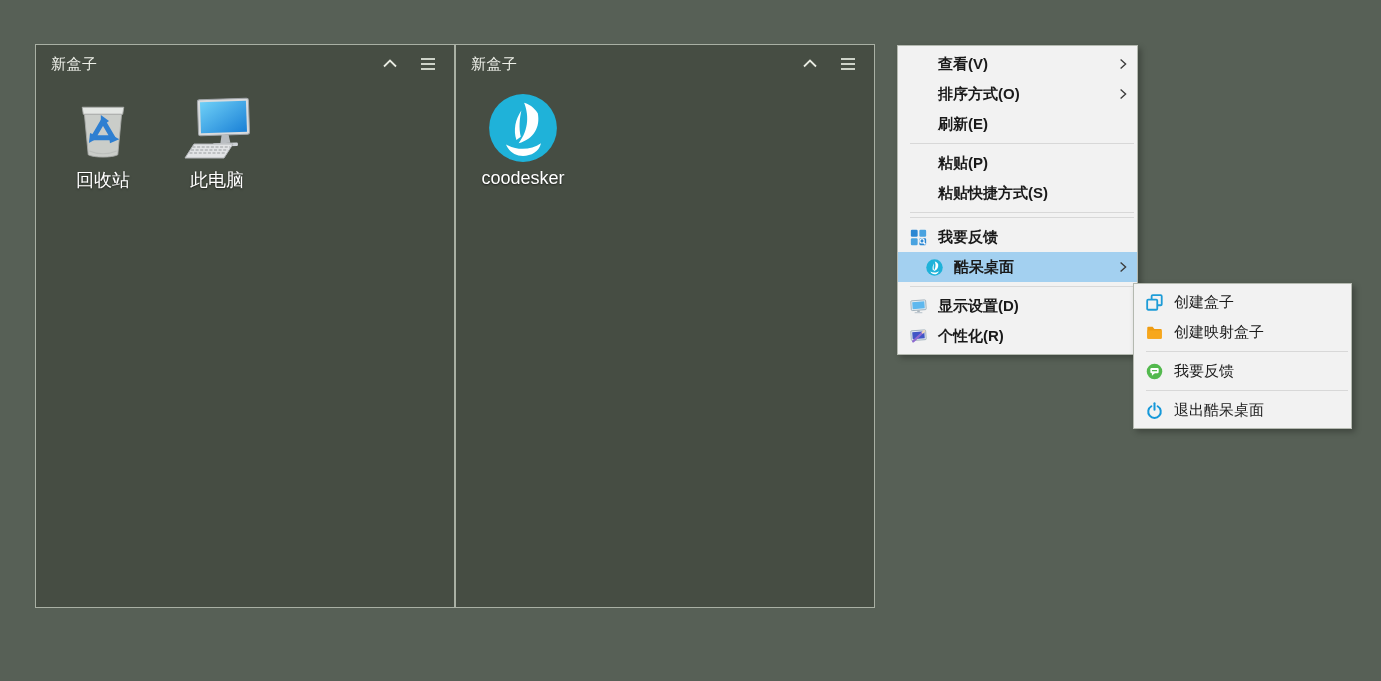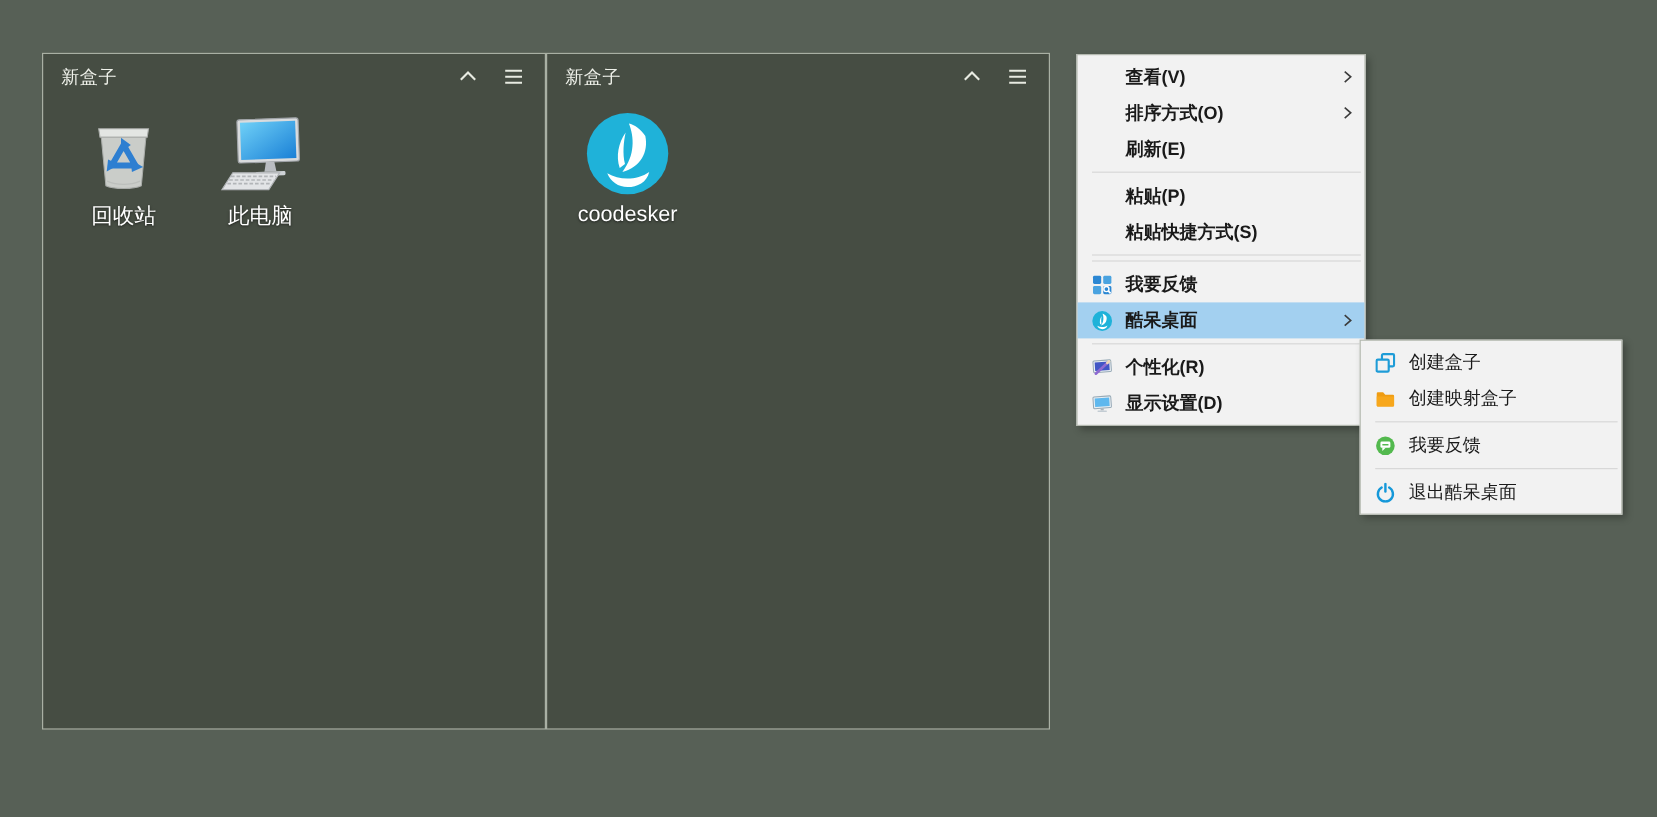--- a/index.html
+++ b/index.html
@@ -55,21 +55,21 @@
     padding:3px 0;
   }
   #context-menu{ left:897px; top:45px;  width:241px;font-weight:bold; }
   #submenu     { left:1133px; top:283px; width:219px; z-index:5;font-family:Liberation Serif, serif; }
 
   .menu-item{
     height:30px; display:flex; align-items:center;
     font-size:15px; color:var(--menu-text,#1a1a1a);
     padding-right:6px; cursor:default; white-space:nowrap;
   }
-  .menu-item.highlighted{ background:var(--highlight,#a3d0f0); }
+  .menu-item.highlighted{ background:var(--highlight,#a3d0f0);padding-left:16px; }
   .gutter{ width:40px; flex:none; display:flex; align-items:center; justify-content:center; }
   .menu-icon{ width:17px; height:17px; display:block; }
   .menu-icon svg{ width:17px; height:17px; display:block; }
   .menu-label{ flex:1; }
   .submenu-arrow{ width:16px; height:16px; flex:none; }
   .submenu-arrow svg{ width:16px; height:16px; display:block; }
   .menu-sep{ height:1px; background:#d8d8d8; margin:4px 3px 4px 12px; }
 </style>
 </head>
 <body>
@@ -235,43 +235,43 @@
   </svg>
         </span>
       </div>
       <div class="menu-sep"></div>
       <div class="menu-item">
         <span class="gutter">
           <span class="menu-icon">
             <svg viewBox="0 0 16 16">
     <g transform="rotate(-4 8 7)">
       <rect x="1" y="2.2" width="14" height="9.2" rx="0.9" fill="#e9eff3" stroke="#97a9b6" stroke-width="0.8"></rect>
+      <rect x="2.3" y="3.5" width="11.4" height="6.6" fill="#5fb8ee"></rect>
+    </g>
+    <rect x="6.8" y="11.6" width="2.4" height="1.6" fill="#aab4bc"></rect>
+    <rect x="4.3" y="13.2" width="7.4" height="1.2" rx="0.5" fill="#c3ccd3"></rect>
+  </svg>
+          </span>
+        </span>
+        <span class="menu-label">显示设置(D)</span>
+      </div>
+      <div class="menu-item">
+        <span class="gutter">
+          <span class="menu-icon">
+            <svg viewBox="0 0 16 16">
+    <g transform="rotate(-4 8 7)">
+      <rect x="1" y="2.2" width="14" height="9.2" rx="0.9" fill="#e9eff3" stroke="#97a9b6" stroke-width="0.8"></rect>
       <rect x="2.3" y="3.5" width="11.4" height="6.6" fill="#4156c5"></rect>
     </g>
     <line x1="3" y1="12.6" x2="12.4" y2="3.8" stroke="#8e6ad1" stroke-width="2.1" stroke-linecap="round"></line>
     <line x1="12" y1="4.2" x2="13.4" y2="2.9" stroke="#f0d8b8" stroke-width="2.1" stroke-linecap="round"></line>
   </svg>
           </span>
         </span>
         <span class="menu-label">个性化(R)</span>
-      </div>
-      <div class="menu-item">
-        <span class="gutter">
-          <span class="menu-icon">
-            <svg viewBox="0 0 16 16">
-    <g transform="rotate(-4 8 7)">
-      <rect x="1" y="2.2" width="14" height="9.2" rx="0.9" fill="#e9eff3" stroke="#97a9b6" stroke-width="0.8"></rect>
-      <rect x="2.3" y="3.5" width="11.4" height="6.6" fill="#5fb8ee"></rect>
-    </g>
-    <rect x="6.8" y="11.6" width="2.4" height="1.6" fill="#aab4bc"></rect>
-    <rect x="4.3" y="13.2" width="7.4" height="1.2" rx="0.5" fill="#c3ccd3"></rect>
-  </svg>
-          </span>
-        </span>
-        <span class="menu-label">显示设置(D)</span>
       </div>
     </div>
 
   <div class="menu" id="submenu">
       <div class="menu-item">
         <span class="gutter">
           <span class="menu-icon">
             <svg viewBox="0 0 16 16">
     <rect x="5.3" y="1.1" width="9.5" height="9.5" rx="1" fill="none" stroke="#1e9cd7" stroke-width="1.7"></rect>
     <rect x="1.1" y="5.3" width="9.5" height="9.5" rx="1" fill="#f2f2f2" stroke="#1e9cd7" stroke-width="1.7"></rect>

